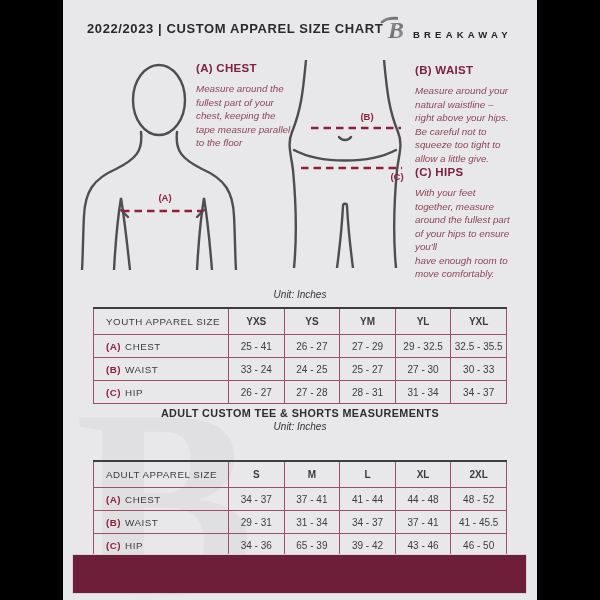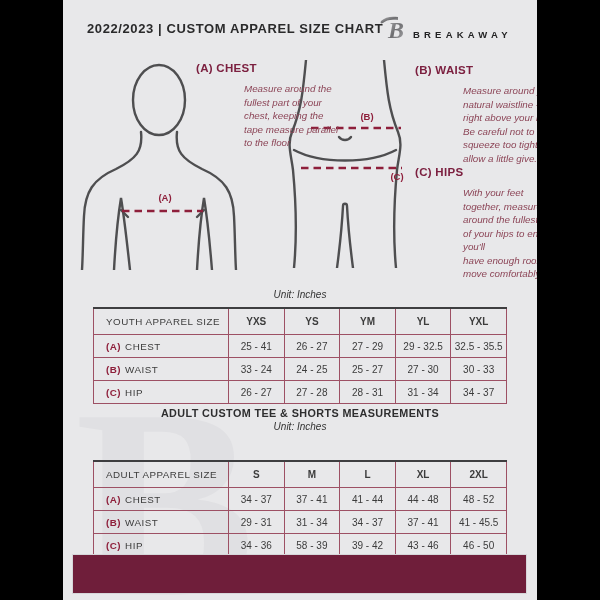--- a/index.html
+++ b/index.html
@@ -13,21 +13,21 @@
   .logo{position:absolute;left:316px;top:12px;}
   .brand{position:absolute;left:350px;top:23px;font-size:9.5px;font-weight:bold;
          letter-spacing:4.2px;color:#232324;white-space:nowrap;margin-top:6px;}
 
   
   .fig{position:absolute;}
   .fig path,.fig ellipse{fill:none;stroke:#4e4e50;stroke-width:2.4;stroke-linecap:round;}
   .fig .dash{stroke:#8e1f3b;stroke-width:2.6;stroke-dasharray:7.5 5;}
   .marker{position:absolute;width:28px;text-align:center;font-size:9.5px;font-weight:bold;color:#8e1f3b;}
   .guide-h{position:absolute;font-size:11.5px;font-weight:bold;color:#7c2040;letter-spacing:.3px;}
-  .guide-d{position:absolute;font-size:9.8px;font-style:italic;line-height:1.38;color:#8c4557;white-space:pre-line;margin-left:48px;}
+  .guide-d{position:absolute;font-size:9.8px;font-style:italic;line-height:1.38;color:#8c4557;white-space:pre-line;}
 
   
   .sec-title{position:absolute;left:0;width:474px;text-align:center;font-size:10.8px;
              font-weight:bold;color:#2e2e2f;letter-spacing:.4px;}
   .sec-unit{position:absolute;left:0;width:474px;text-align:center;font-size:10px;
             font-style:italic;color:#333;}
   .size-table{position:absolute;left:30px;border-collapse:collapse;table-layout:fixed;
               width:414px;font-size:10px;color:#3c3c3c;z-index:1;}
   .size-table th,.size-table td{border:1.4px solid #9d5064;height:22px;text-align:center;
                                 padding:0;font-weight:normal;}
@@ -208,21 +208,21 @@
           <td>31 - 34</td>
           <td>34 - 37</td>
           <td>37 - 41</td>
           <td>41 - 45.5</td>
         </tr>
         <tr>
           <td class="rowlab">
             <span class="pfx">(C)</span><span>HIP</span>
           </td>
           <td>34 - 36</td>
-          <td>58 - 39</td>
+          <td>65 - 39</td>
           <td>39 - 42</td>
           <td>43 - 46</td>
           <td>46 - 50</td>
         </tr>
       </tbody>
     </table>
 
     <div class="footer-bar"></div>
 
   </div>

